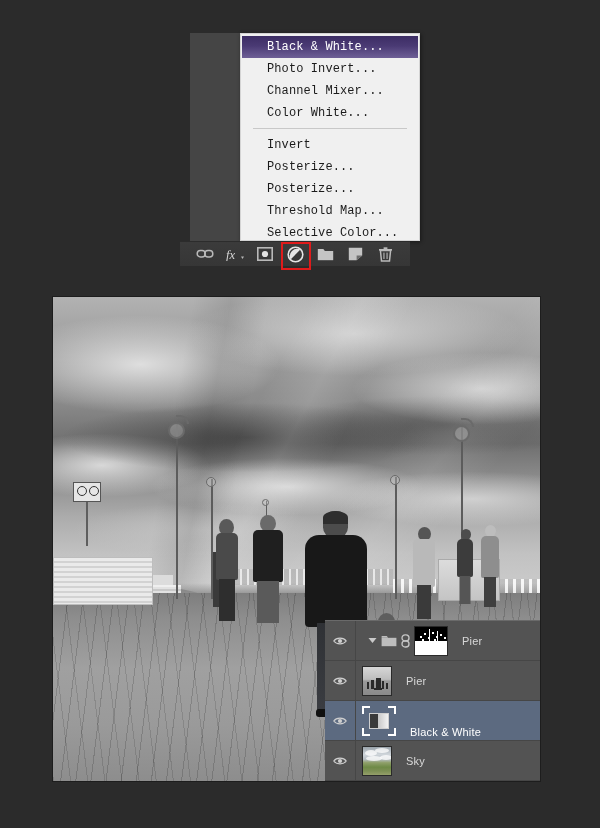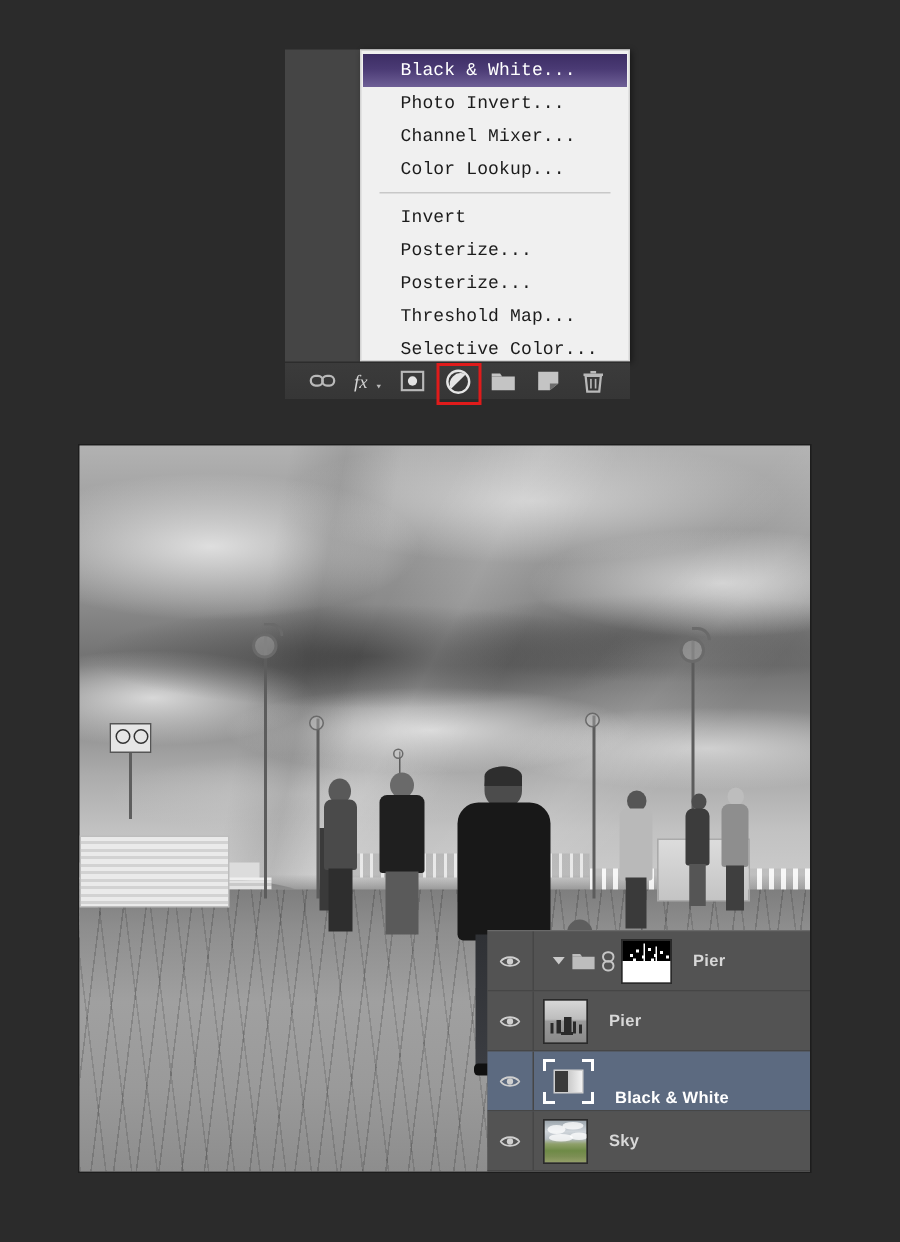--- a/index.html
+++ b/index.html
@@ -38,21 +38,21 @@
     color: #ffffff;
     margin: 0 1px;
     padding-left: 25px;
   }
   .menu-sep {
     height: 1px; background: #c8c8c8; margin: 4px 12px 5px 12px;
   }
 
   
   .panel-toolbar {
-    position: absolute; left: 190px; top: 241px;
+    position: absolute; left: 180px; top: 241px;
     width: 230px; height: 25px;
     background: linear-gradient(to bottom, #3b3b3b 0%, #363636 100%);
     border-top: 1px solid #2c2c2c;
     display: flex; align-items: center; justify-content: space-around;
     padding: 0 10px;
   }
   .tb-btn {
     width: 22px; height: 20px;
     display: flex; align-items: center; justify-content: center;
     position: relative;
@@ -256,39 +256,39 @@
   .adj-frame .c2 { right: 0; top: 0; border-left: none; border-bottom: none; }
   .adj-frame .c3 { left: 0; bottom: 0; border-right: none; border-top: none; }
   .adj-frame .c4 { right: 0; bottom: 0; border-left: none; border-top: none; }
   .adj-icon {
     position: absolute; left: 7px; top: 7px; width: 20px; height: 16px;
     border: 1px solid #cfcfcf;
     background: linear-gradient(to right, #3a3a3a 0%, #3a3a3a 47%, #c9c9c9 47%, #f2f2f2 100%);
   }
   .layer-name {
     font-size: 11px; color: #d8d8d8; padding-left: 14px;
-    letter-spacing: .2px; white-space: nowrap; font-weight: bold;
+    letter-spacing: .2px; white-space: nowrap;
   }
   .layer-row.active .layer-name { color: #ffffff; margin-top: 22px; }
   .grp-ctrls { display: flex; align-items: center; gap: 4px; padding-left: 6px; }
 </style>
 </head>
 <body>
 
 <div id="root">
 
   <div class="menu-wrap">
     <div class="menu-backdrop"></div>
   </div>
 
   <div class="menu-panel" id="adjMenu">
       <div class="menu-item selected">Black &amp; White...</div>
       <div class="menu-item">Photo Invert...</div>
       <div class="menu-item">Channel Mixer...</div>
-      <div class="menu-item">Color Lookup...</div>
+      <div class="menu-item">Color White...</div>
       <div class="menu-sep"></div>
       <div class="menu-item">Invert</div>
       <div class="menu-item">Posterize...</div>
       <div class="menu-item">Posterize...</div>
       <div class="menu-item">Threshold Map...</div>
       <div class="menu-item">Selective Color...</div>
     </div>
 
   <div class="panel-toolbar" id="panelToolbar">
       <div class="tb-btn" title="Link layers">

